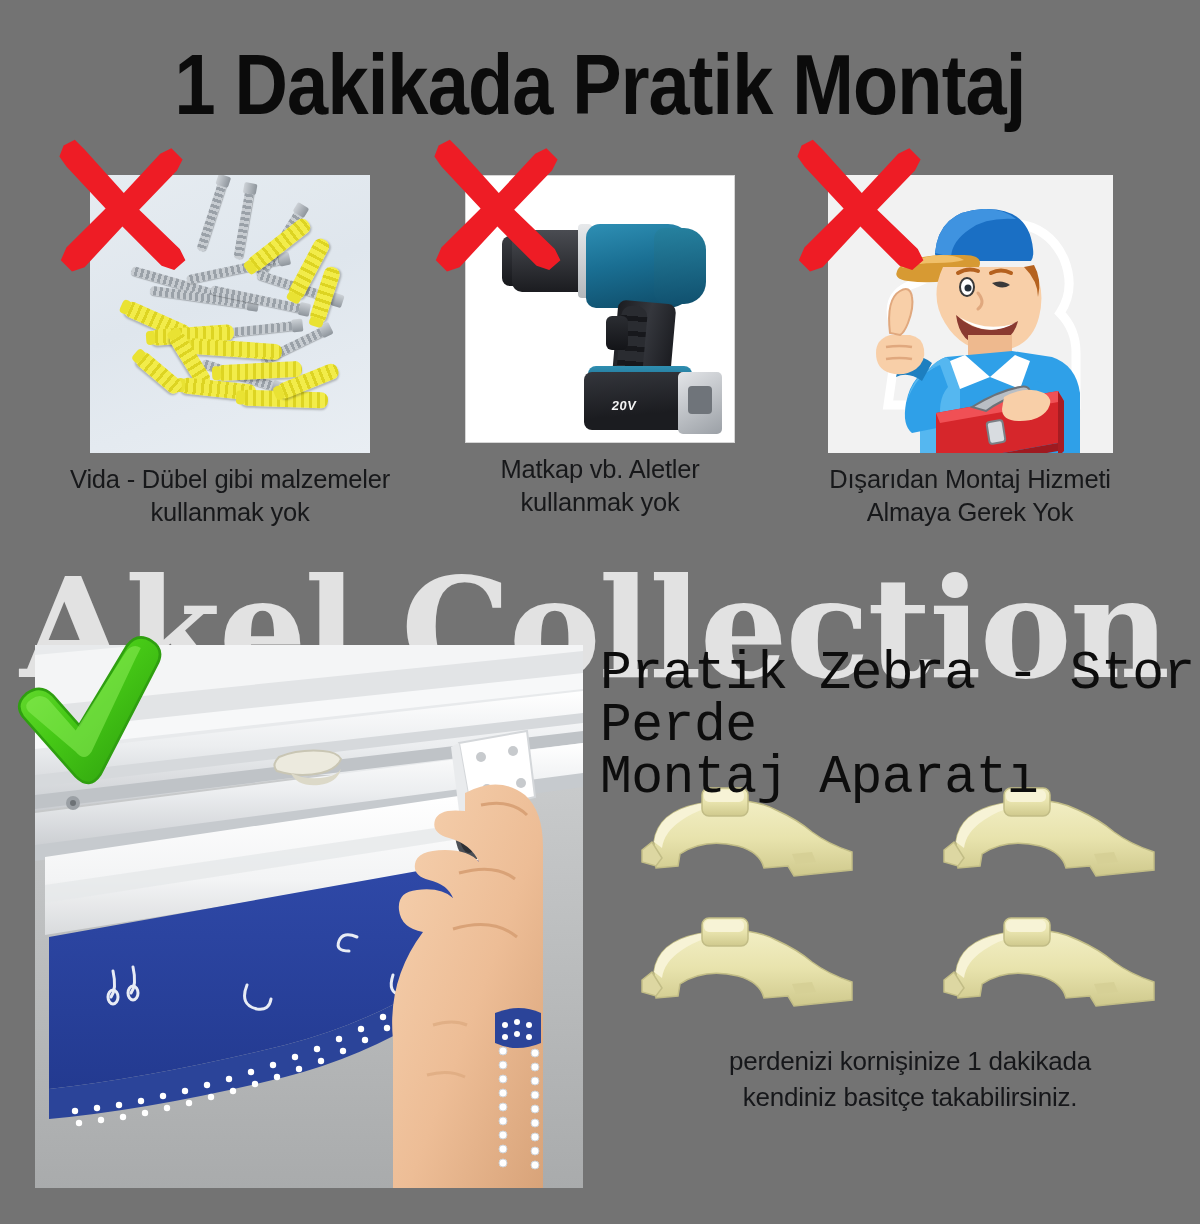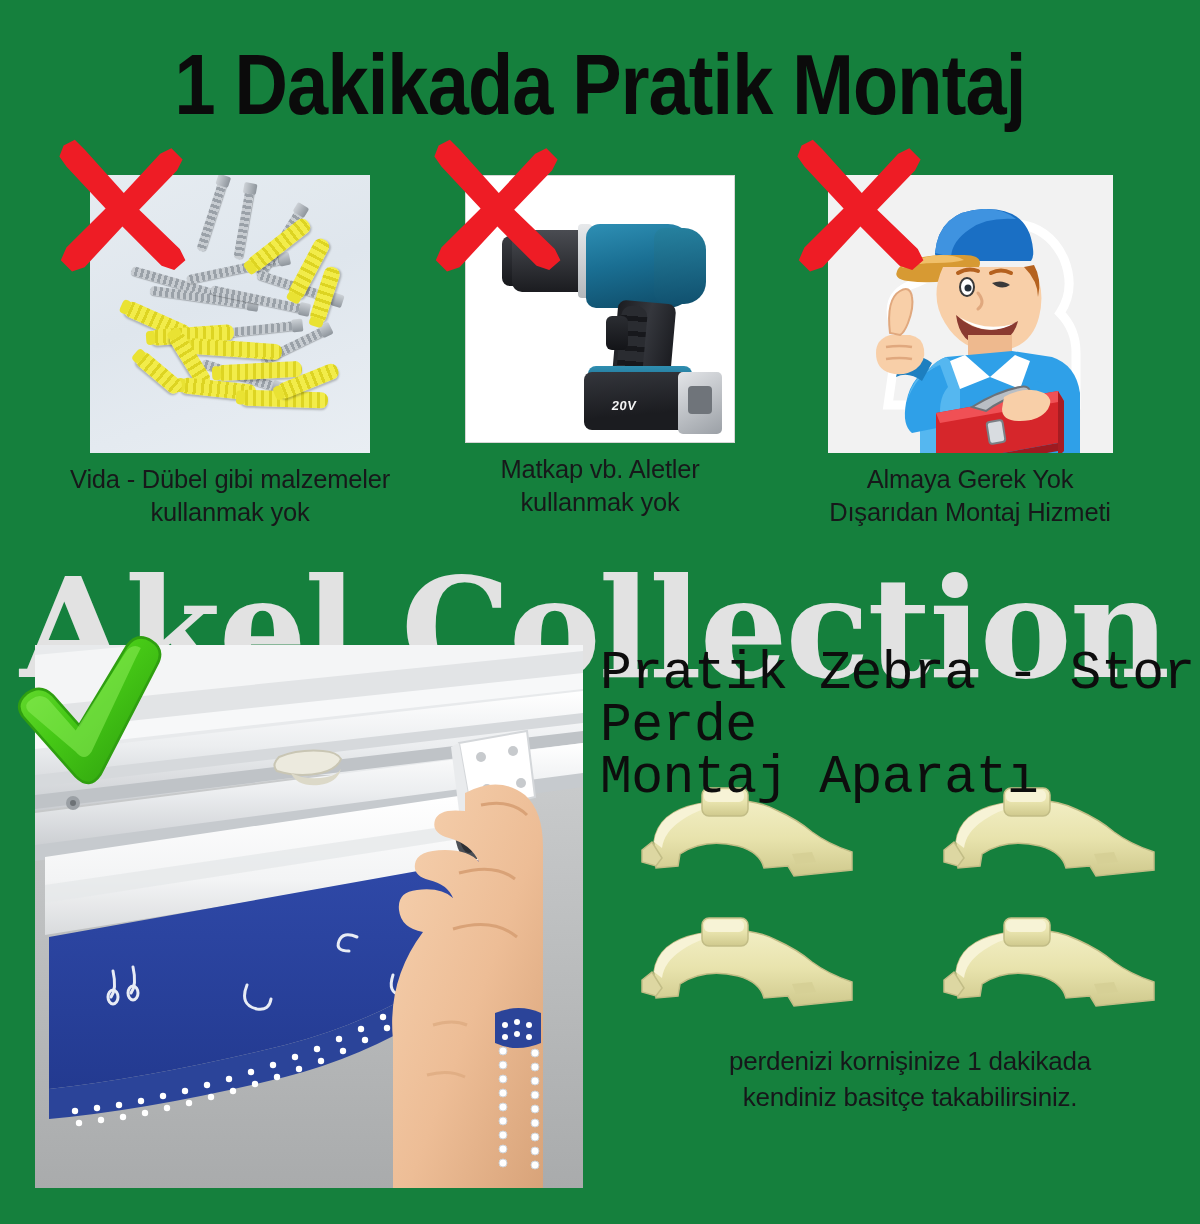--- a/index.html
+++ b/index.html
@@ -2,21 +2,21 @@
 <html><head>
 <meta charset="utf-8">
 <style>
   * { box-sizing: border-box; margin: 0; padding: 0; }
   html, body {
     width: 1200px; height: 1224px;
     background: #ffffff;
     font-family: "Liberation Sans", sans-serif;
     overflow: hidden;
   }
-  #root { position: relative; width: 1200px; height: 1224px; background:#15803d; }
+  #root { position: relative; width: 1200px; height: 1224px; background:#737373; }
 
   
   .watermark {
     position: absolute;
     left: 20px; top: 560px;
     width: 1180px;
     font-family: "DejaVu Serif", serif;
     font-weight: 700;
     font-size: 138px;
     line-height: 1;
@@ -332,22 +332,22 @@
             <path d="M176 222 q22 -12 40 -4 q10 6 4 16 q-8 12 -28 12 q-18 0 -18 -12 z" fill="#f8cfa8"></path>
           </svg>
         </div>
         <div class="xmark">
           <svg viewBox="0 0 100 100" xmlns="http://www.w3.org/2000/svg">
             <path d="M9 6 L17 2 L24 9 L52 40 L78 12 L86 8 L94 16 L90 24 L63 52 L92 80 L96 88 L88 95 L79 92 L51 64 L24 93 L15 96 L7 88 L11 79 L39 51 L11 21 L6 14 Z" fill="#ee1c25"></path>
           </svg>
         </div>
       </div>
       <div class="cap">
+        <div>Dışarıdan Montaj Hizmeti</div>
         <div>Almaya Gerek Yok</div>
-        <div>Dışarıdan Montaj Hizmeti</div>
       </div>
     </div>
 
   </div>
 
   <div class="install-photo">
     <svg class="install-svg" viewBox="0 0 548 543" xmlns="http://www.w3.org/2000/svg">
       <defs>
         <linearGradient id="wallg" x1="0" y1="0" x2="0" y2="1">
           <stop offset="0" stop-color="#d3d5d6"></stop>

